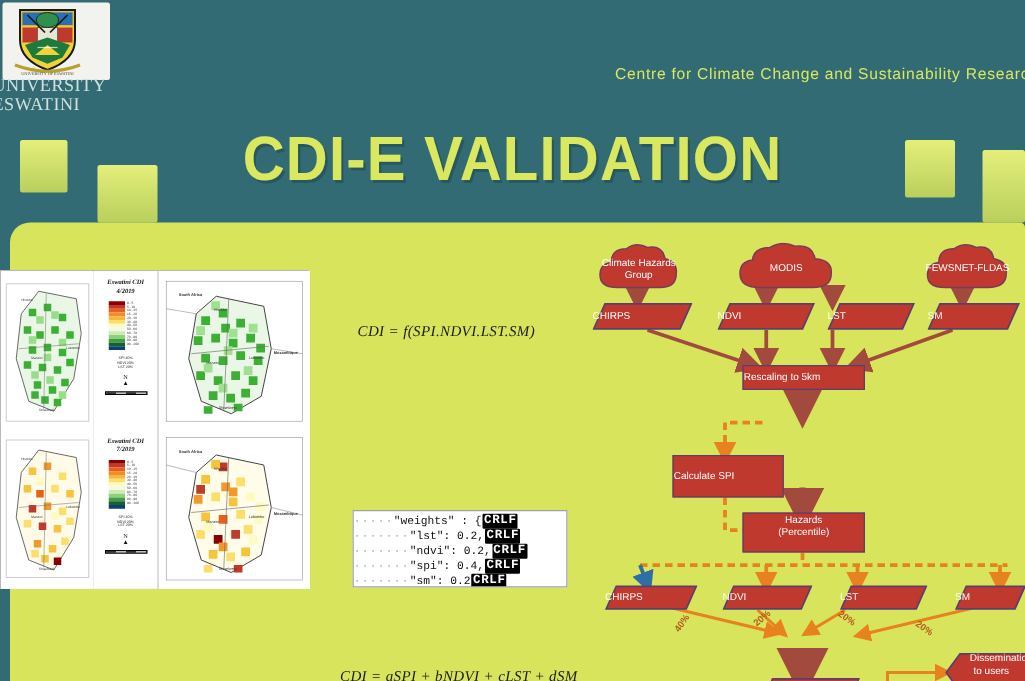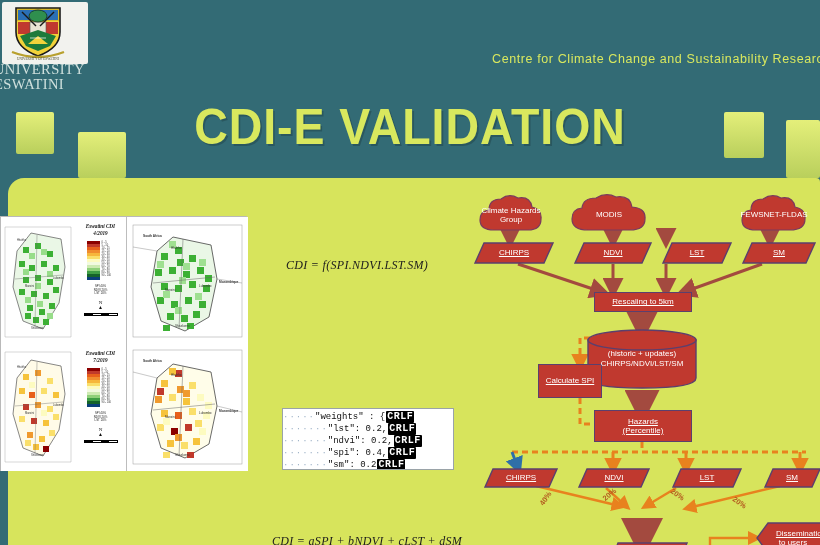--- a/index.html
+++ b/index.html
@@ -68,22 +68,22 @@
              background:#ffffff;border:1px solid #9aa3a8;box-sizing:border-box;
              font-family:"Liberation Mono",monospace;font-size:9px;line-height:12px;
              color:#111;padding:2px 0 0 0;overflow:hidden;}
   .cl{white-space:pre;display:flex;align-items:center;}
   .gutter{color:#9fb3c8;letter-spacing:1px;}
   .crlf{background:#000;color:#fff;font-size:10px;font-weight:700;padding:0 1px;
         margin-left:1px;letter-spacing:.5px;border-radius:1px;}
   
   #flow{position:absolute;left:470px;top:186px;width:350px;height:359px;}
   .node{position:absolute;background:#c0392f;border:1.4px solid #5b3f6e;
-        color:#ffffff;display:flex;align-items:center;justify-content:center;
-        text-align:center;font-size:8px;line-height:9.5px;box-sizing:border-box;text-decoration:underline;}
+        color:#ffffff;display:flex;align-items:center;
+        text-align:center;font-size:8px;line-height:9.5px;box-sizing:border-box;}
   .para{border:none;background:none;}
   .para span{position:relative;z-index:2;color:#fff;}
   .cloud{position:absolute;display:flex;align-items:center;justify-content:center;
          text-align:center;color:#fff;font-size:8px;line-height:9.5px;}
   .cloud svg{position:absolute;left:0;top:0;}
   .cloud span{position:relative;z-index:2;}
   .cyl{position:absolute;}
   .cyl span{position:absolute;left:0;top:0;width:100%;height:100%;display:flex;
             flex-direction:column;align-items:center;justify-content:center;
             color:#fff;font-size:8px;line-height:10px;z-index:2;text-align:center;}
@@ -521,21 +521,21 @@
     <path d="M212 366 L240 366 L240 352 L286 352" stroke="#e8821e" stroke-width="2.4" fill="none" marker-end="url(#aro)"></path>
   </svg>
 
   <div class="cloud" style="left:6px;top:8px;width:70px;height:42px;">
     <svg width="70" height="42" viewBox="0 0 70 42">
       <path d="M18 36 Q4 36 4 26 Q4 17 13 16 Q13 5 25 5 Q33 -1 42 4 Q54 2 56 13 Q66 15 65 25 Q65 36 52 36 Z" fill="#c0392f" stroke="#7a3a5e" stroke-width="1.2"></path>
     </svg>
     <span>Climate Hazards Group</span>
   </div>
 
-  <div class="cloud" style="left:98px;top:8px;width:82px;height:42px;">
+  <div class="cloud" style="left:118px;top:8px;width:82px;height:42px;">
     <svg width="82" height="42" viewBox="0 0 82 42">
       <path d="M20 36 Q4 36 4 25 Q4 15 14 14 Q15 4 28 4 Q38 -2 48 3 Q62 1 64 13 Q78 14 77 25 Q77 36 62 36 Z" fill="#c0392f" stroke="#7a3a5e" stroke-width="1.2"></path>
     </svg>
     <span>MODIS</span>
   </div>
 
   <div class="cloud" style="left:268px;top:8px;width:72px;height:42px;">
     <svg width="72" height="42" viewBox="0 0 72 42">
       <path d="M18 36 Q4 36 4 26 Q4 17 13 16 Q13 5 25 5 Q34 -1 43 4 Q55 2 57 13 Q68 15 67 25 Q67 36 52 36 Z" fill="#c0392f" stroke="#7a3a5e" stroke-width="1.2"></path>
     </svg>
@@ -564,32 +564,22 @@
     <svg width="74" height="22" viewBox="0 0 74 22" style="position:absolute;left:0;top:0;">
       <path d="M10 1 H73 L64 21 H1 Z" fill="#c0392f" stroke="#5b3f6e" stroke-width="1.4"></path>
     </svg>
     <span>SM</span>
   </div>
 
   <div class="node" style="left:124px;top:106px;width:98px;height:20px;">
     <span>Rescaling to 5km</span>
   </div>
 
-  <div class="cyl" style="left:116px;top:142px;width:112px;height:62px;">
-    <svg width="112" height="62" viewBox="0 0 112 62">
-      <path d="M2 12 V50 Q2 60 56 60 Q110 60 110 50 V12 Z" fill="#c0392f" stroke="#5b3f6e" stroke-width="1.4"></path>
-      <ellipse cx="56" cy="12" rx="54" ry="10" fill="#c0392f" stroke="#5b3f6e" stroke-width="1.4"></ellipse>
-    </svg>
-    <span>
-      <b style="font-weight:400">(historic + updates)</b>
-      <b style="font-weight:400">CHIRPS/NDVI/LST/SM</b>
-    </span>
-  </div>
-
-  <div class="node" style="left:68px;top:178px;width:64px;height:34px;">
+
+  <div class="node" style="left:68px;top:178px;width:89px;height:34px;">
     <span>Calculate SPI</span>
   </div>
 
   <div class="node" style="left:124px;top:224px;width:98px;height:32px;flex-direction:column;">
     <span>Hazards</span>
     <span>(Percentile)</span>
   </div>
 
   <div class="node para" style="left:14px;top:282px;width:74px;height:20px;">
     <svg width="74" height="20" viewBox="0 0 74 20" style="position:absolute;left:0;top:0;">

